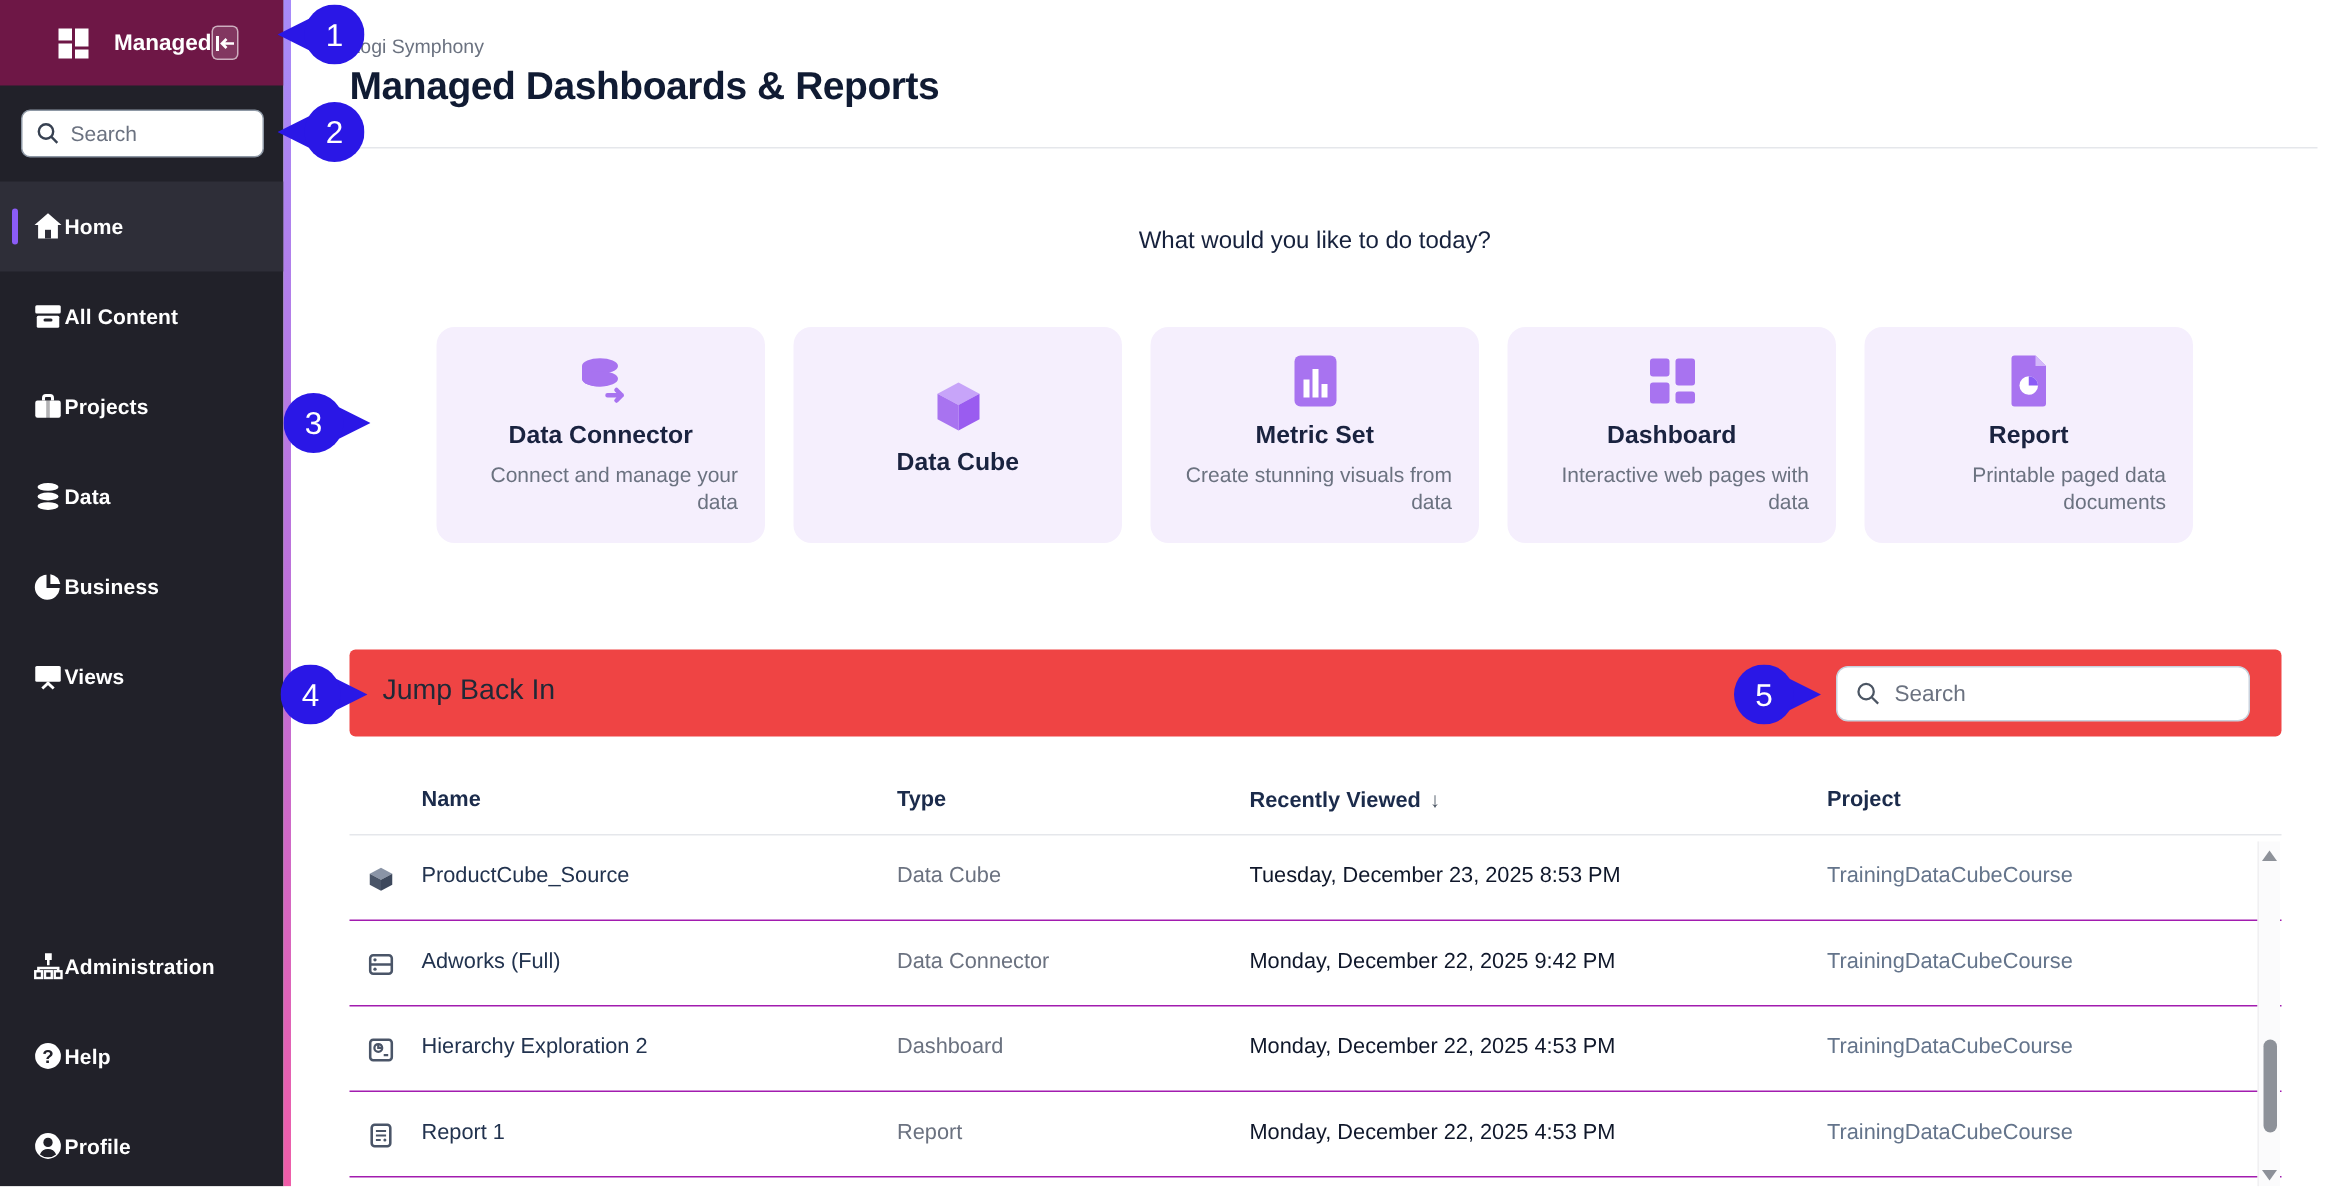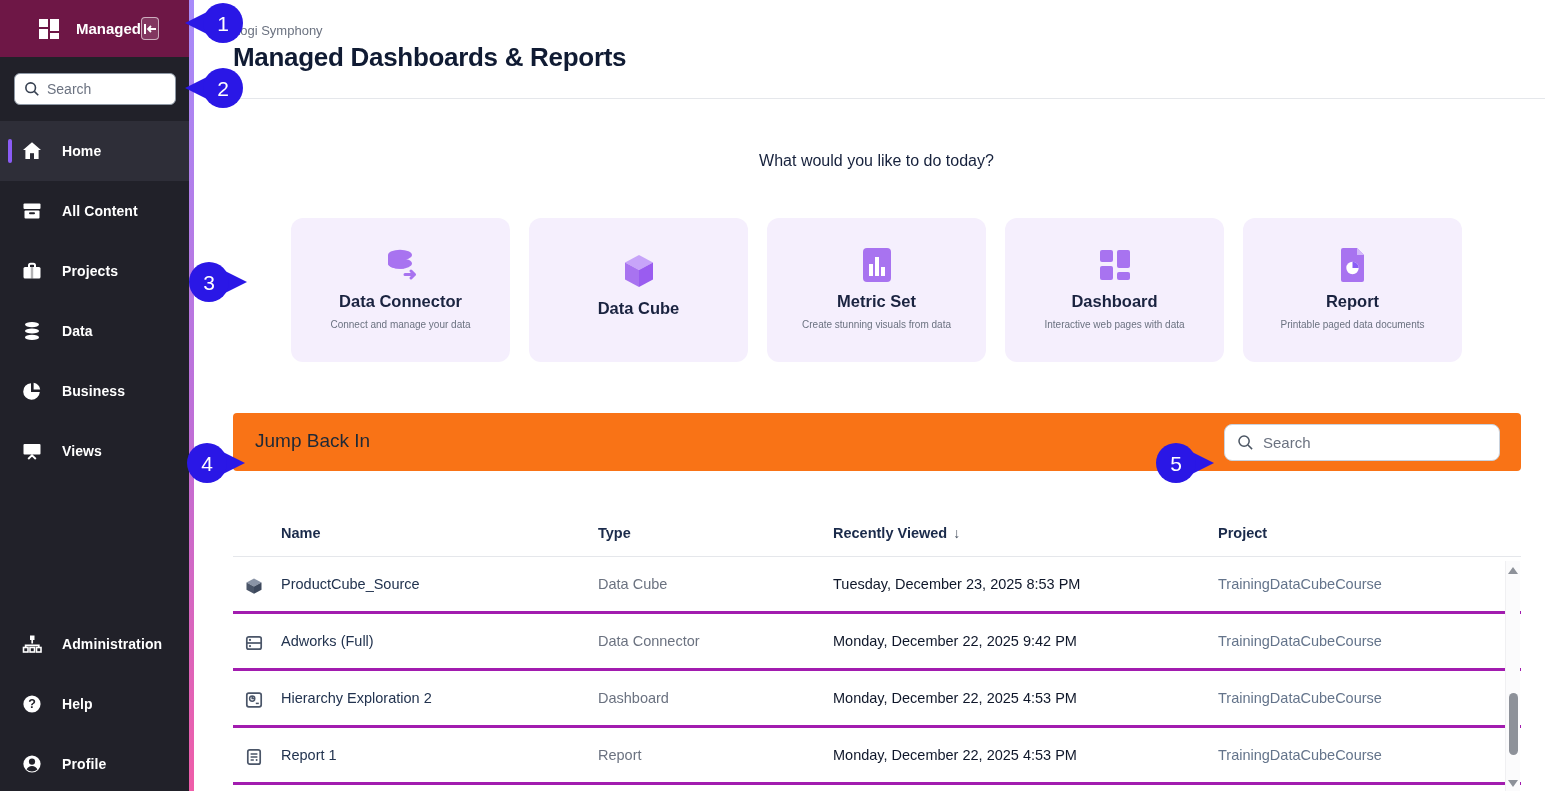--- a/index.html
+++ b/index.html
@@ -17,59 +17,59 @@
   .brand-name { color:#fff; font-size:15px; font-weight:bold; margin-left:16px; flex:1; }
   .collapse-btn { width:26px; height:23px; border:1.5px solid rgba(255,255,255,.6); border-radius:4px;
     background:rgba(255,255,255,.14); display:flex; align-items:center; justify-content:center; cursor:pointer; }
   .sidebar-search { position:absolute; left:14px; top:73px; width:162px; height:32px; background:#fff;
     border:1px solid #8e98a5; border-radius:6px; display:flex; align-items:center; padding:0 9px; gap:7px; }
   .sidebar-search input { border:none; outline:none; width:110px; font-size:14px; color:#374151;
     font-family:"Liberation Sans", sans-serif; background:transparent; }
   .sidebar-search input::placeholder { color:#6b7280; }
   .nav { position:absolute; left:0; top:121px; width:189px; }
   .nav.bottom { top:614px; }
-  .nav-item { position:relative; height:60px; display:flex; align-items:center; padding-left:21px; gap:19px; cursor:pointer; }
+  .nav-item { position:relative; height:60px; display:flex; align-items:center; padding-left:21px; cursor:pointer; }
   .nav-item .lbl { color:#fff; font-size:14px; font-weight:bold; letter-spacing:.1px; }
   .nav-item.active { background:#2e2e38; }
   .nav-item.active::before { content:""; position:absolute; left:8px; top:18px; width:4px; height:24px;
     border-radius:3px; background:#8b5cf6; }
   .nav-ic { width:22px; height:22px; flex:0 0 auto; }
 
   
   .main { position:absolute; left:194px; top:0; width:1365px; height:791px; background:#fff; }
   .breadcrumb { position:absolute; left:39px; top:23px; font-size:13px; color:#6b7280; }
   .page-title { position:absolute; left:39px; top:42px; font-size:26px; font-weight:bold; color:#101b33; letter-spacing:-.3px; }
   .title-divider { position:absolute; left:39px; top:98px; width:1312px; height:1px; background:#e5e7eb; }
   .big-heading { position:absolute; left:0; top:152px; width:1365px; text-align:center; font-size:16px;
     color:#16213c; font-weight:500; }
 
   
   .cards { position:absolute; left:97px; top:218px; display:flex; gap:19px; }
   .card { width:219px; height:144px; background:#f5effd; border-radius:12px; display:flex; flex-direction:column;
     align-items:center; justify-content:center; text-align:center; padding:10px 18px 14px; cursor:pointer; }
   .card-ic { width:42px; height:42px; margin-bottom:6px; }
   .card-title { font-size:16.5px; font-weight:bold; color:#1a2340; margin-bottom:8px; }
-  .card-sub { font-size:10px; color:#6b7280; line-height:1.28; }
-
-  
-  .jump-bar { position:absolute; left:39px; top:413px; width:1288px; height:58px; background:#f97316; border-radius:4px; }
+  .card-sub { font-size:14px; color:#6b7280; line-height:1.28;text-align:right; }
+
+  
+  .jump-bar { position:absolute; left:39px; top:433px; width:1288px; height:58px; background:#ef4444; border-radius:4px; }
   .jump-title { position:absolute; left:22px; top:17px; font-size:19px; color:#1f2937; font-weight:500; }
   .jump-search { position:absolute; right:21px; top:11px; width:276px; height:37px; background:#fff;
     border:1px solid #c9d2dd; border-radius:8px; display:flex; align-items:center; padding:0 12px; gap:9px; }
   .jump-search input { border:none; outline:none; flex:1; font-size:15px; color:#374151;
     font-family:"Liberation Sans", sans-serif; background:transparent; }
   .jump-search input::placeholder { color:#6b7280; }
 
   
   .tbl { position:absolute; left:39px; top:510px; width:1288px; }
   .tbl-head { position:relative; height:47px; border-bottom:1px solid #e5e7eb; }
   .th { position:absolute; top:15px; font-size:14.5px; font-weight:bold; color:#1b2b4b; }
   .th.c-name { left:48px; } .th.c-type { left:365px; } .th.c-viewed { left:600px; } .th.c-project { left:985px; }
   .sort-arrow { font-weight:normal; color:#4b5563; font-size:14px; margin-left:6px; }
-  .tr { position:relative; height:57px; border-bottom:3px solid #a21caf; cursor:pointer; }
+  .tr { position:relative; height:57px; border-bottom:1px solid #a21caf; cursor:pointer; }
   .td { position:absolute; top:19px; font-size:14.5px; }
   .td.c-icon { left:12px; top:20px; width:18px; height:18px; }
   .td.c-name { left:48px; color:#22334f; font-weight:500; }
   .td.c-type { left:365px; color:#6b7280; }
   .td.c-viewed { left:600px; color:#0f172a; }
   .td.c-project { left:985px; color:#64748b; }
 
   
   .vscroll { position:absolute; left:1311px; top:561px; width:15px; height:230px; background:#fbfbfc;
     border-left:1px solid #f0f0f2; }

